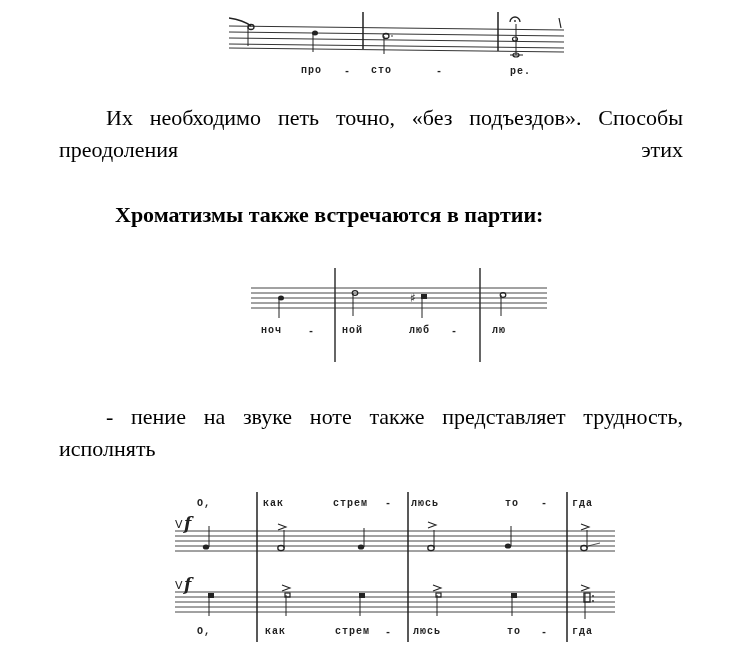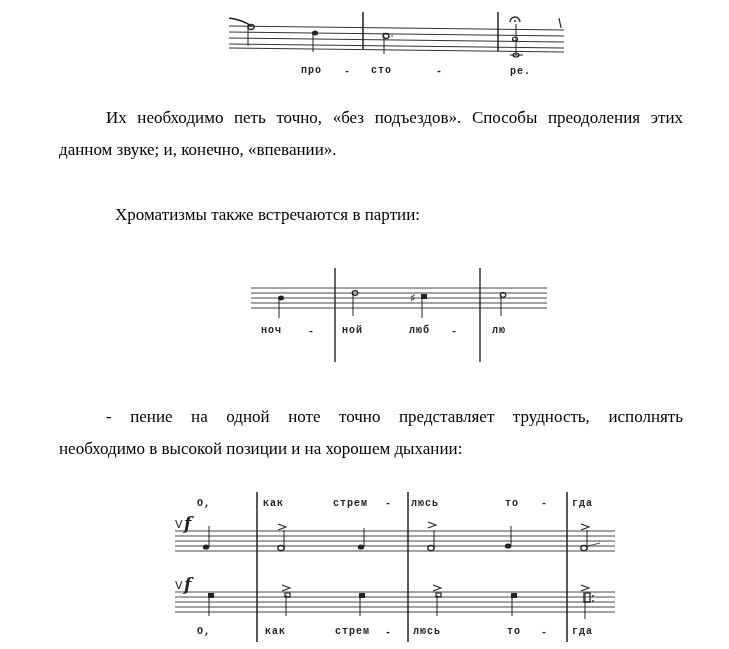--- a/index.html
+++ b/index.html
@@ -1,18 +1,18 @@
 <!DOCTYPE html>
 <html><head>
   <meta charset="utf-8">
   <style>
     html, body { margin: 0; padding: 0; background: #ffffff; }
     body { width: 729px; height: 649px; position: relative; overflow: hidden;
            font-family: "Liberation Serif", "DejaVu Serif", serif; color: #000; }
-    .para { position: absolute; left: 59px; width: 624px; font-size: 17px; line-height: 32px; margin: 0; }
+    .para { position: absolute; left: 59px; width: 624px; font-size: 22px; line-height: 32px; margin: 0; }
     .line { display: block; white-space: nowrap; }
     .line.j { text-align: justify; text-align-last: justify; white-space: normal; }
     .score { position: absolute; }
     .score svg { display: block; }
     .lyric { font-family: "Liberation Mono", "DejaVu Sans Mono", monospace; font-weight: bold; font-size: 10px; fill: #222; letter-spacing: 1px; }
   </style>
 </head>
 <body>
 
 <div class="score" style="left:229px; top:12px;">
@@ -44,25 +44,24 @@
     <text class="lyric" x="72" y="61">про</text>
     <text class="lyric" x="115" y="62">-</text>
     <text class="lyric" x="142" y="61">сто</text>
     <text class="lyric" x="207" y="62">-</text>
     <text class="lyric" x="281" y="62">ре.</text>
   </svg>
 </div>
 
 <div class="para" style="top:102px;">
   <span class="line j" style="text-indent:47px;">Их необходимо петь точно, «без подъездов». Способы преодоления этих</span>
-  <span class="line">данном звуке; и, конечно, «впевании».</span>
 </div>
 
 <div class="para" style="top:199px;">
-  <span class="line" style="padding-left:56px;">Хроматизмы также встречаются в партии:</span>
+  <span class="line" style="padding-left:56px;font-weight:bold;">Хроматизмы также встречаются в партии:</span>
 </div>
 
 <div class="score" style="left:251px; top:266px;">
   <svg width="300" height="100" viewBox="0 0 300 100">
     <g stroke="#444" stroke-width="1">
       <line x1="0" y1="22" x2="296" y2="22"></line>
       <line x1="0" y1="27" x2="296" y2="27"></line>
       <line x1="0" y1="32" x2="296" y2="32"></line>
       <line x1="0" y1="37" x2="296" y2="37"></line>
       <line x1="0" y1="42" x2="296" y2="42"></line>
@@ -81,22 +80,21 @@
     <text class="lyric" x="10" y="67">ноч</text>
     <text class="lyric" x="57" y="68">-</text>
     <text class="lyric" x="91" y="67">ной</text>
     <text class="lyric" x="158" y="67">люб</text>
     <text class="lyric" x="200" y="68">-</text>
     <text class="lyric" x="241" y="67">лю</text>
   </svg>
 </div>
 
 <div class="para" style="top:401px;">
-  <span class="line j" style="text-indent:47px;">- пение на одной ноте точно представляет трудность, исполнять</span>
-  <span class="line">необходимо в высокой позиции и на хорошем дыхании:</span>
+  <span class="line j" style="text-indent:47px;">- пение на звуке ноте также представляет трудность, исполнять</span>
 </div>
 
 <div class="score" style="left:175px; top:492px;">
   <svg width="440" height="157" viewBox="0 0 440 157">
 
     <text class="lyric" x="22" y="14">О,</text>
     <text class="lyric" x="88" y="14">как</text>
     <text class="lyric" x="158" y="14">стрем</text>
     <text class="lyric" x="210" y="14">-</text>
     <text class="lyric" x="236" y="14">люсь</text>

